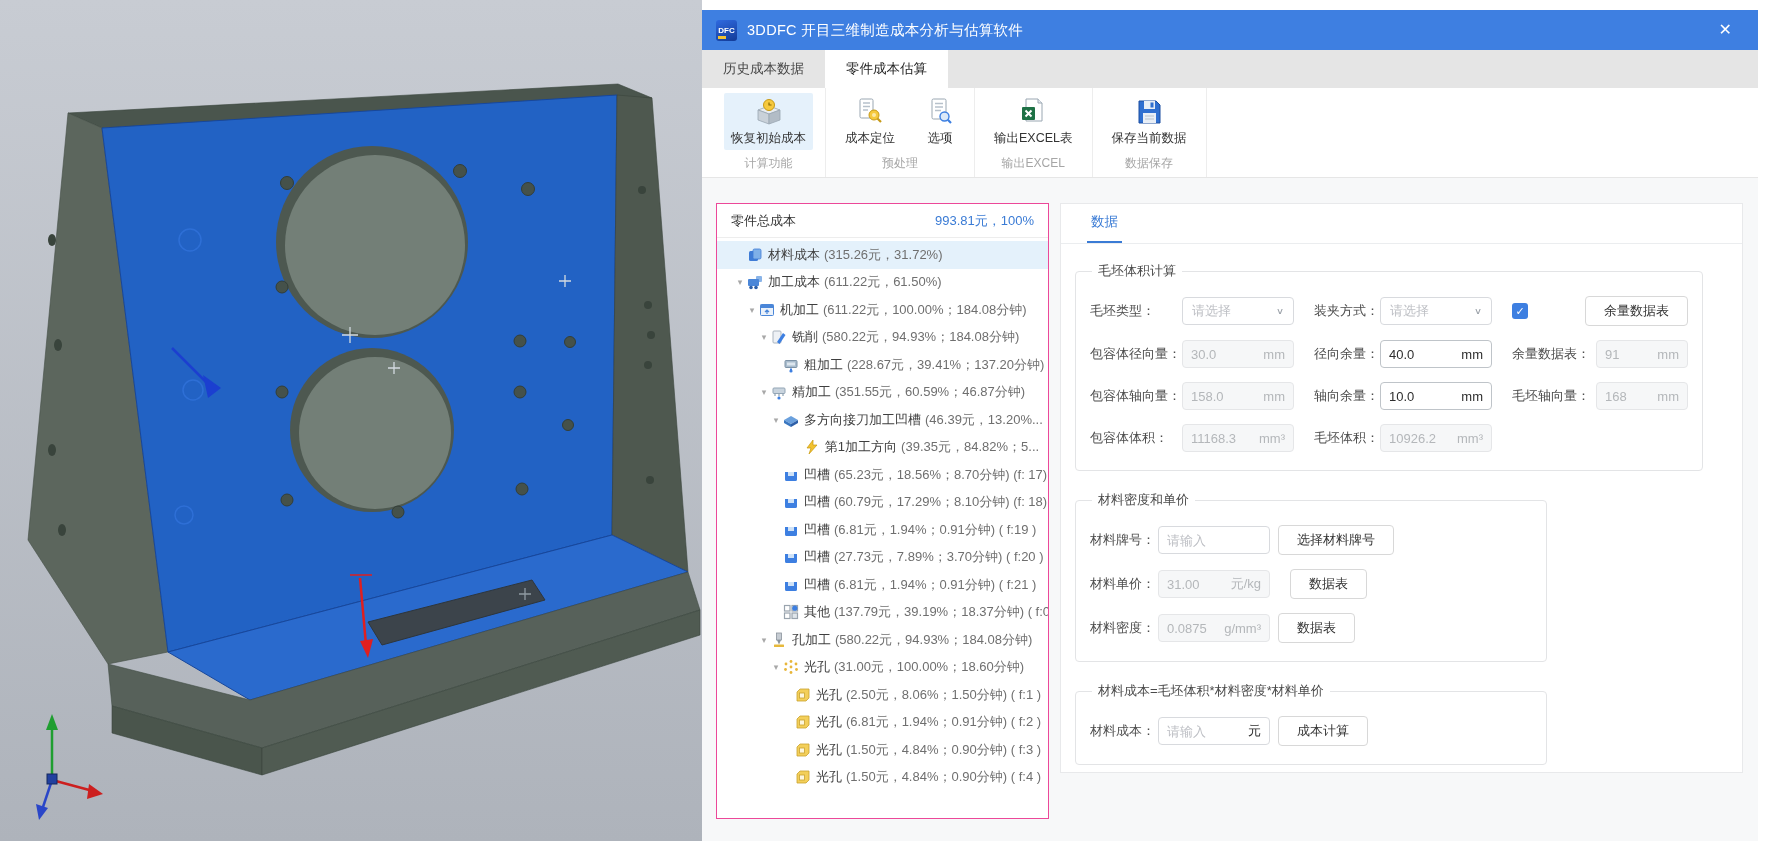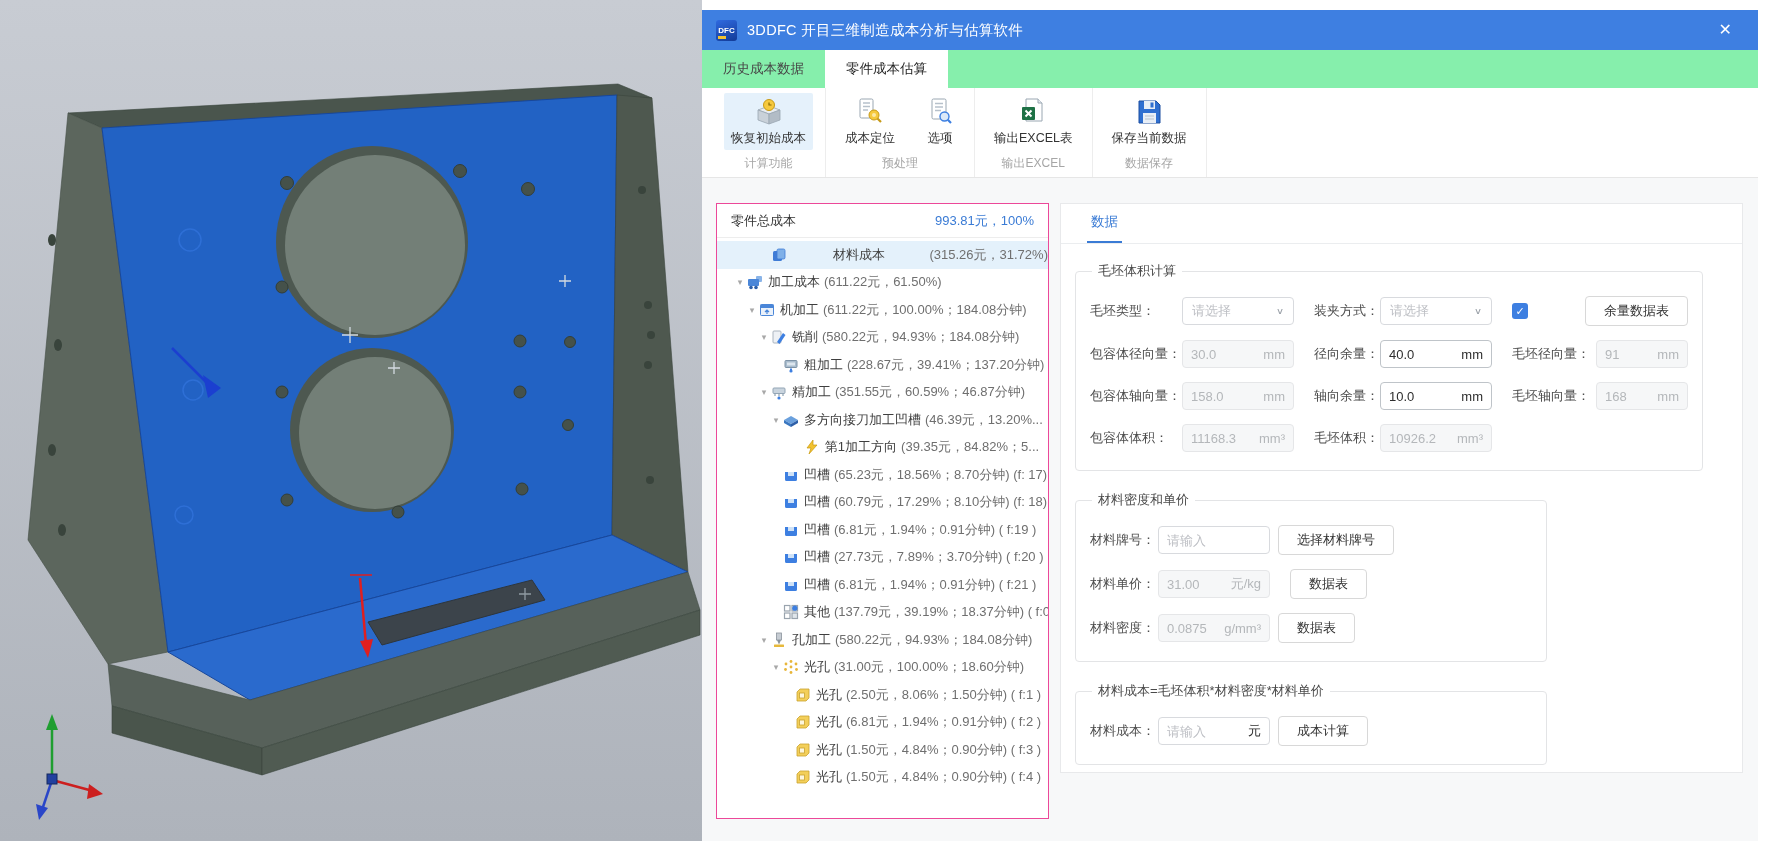--- a/index.html
+++ b/index.html
@@ -16,21 +16,21 @@
 
   #titlebar { position:absolute; left:0; top:0; width:100%; height:40px; background:#3E7FE1;
               display:flex; align-items:center; padding:0 14px; }
   #logo { width:21px; height:21px; border-radius:3px; background:linear-gradient(160deg,#2f6ae0,#123a96);
           color:#fff; font-size:8px; font-weight:bold; display:flex; align-items:center; justify-content:center;
           position:relative; flex:0 0 auto; }
   #logo::after { content:""; position:absolute; left:2px; bottom:2px; width:8px; height:3px; background:#f2c230; }
   #title-text { color:#fff; font-size:14.5px; font-weight:500; margin-left:10px; letter-spacing:.3px; }
   #close-btn { margin-left:auto; margin-right:12px; color:#fff; font-size:16px; line-height:1; cursor:pointer; }
 
-  #tabstrip { position:absolute; left:0; top:40px; width:100%; height:38px; background:#86efac; display:flex;font-family:Liberation Mono, monospace; }
+  #tabstrip { position:absolute; left:0; top:40px; width:100%; height:38px; background:#e5e5e5; display:flex;font-family:Liberation Mono, monospace; }
   .wtab { height:38px; display:flex; align-items:center; padding:0 21px; font-size:13.5px; color:#474747; }
   .wtab.active { background:#fff; color:#1f1f1f; }
 
   #ribbon { position:absolute; left:0; top:78px; width:100%; height:90px; background:#fff;
             border-bottom:1px solid #e6e6e6; display:flex; padding-left:10px; }
   .rgroup { display:flex; flex-direction:column; align-items:center; border-right:1px solid #ededed;
             padding:5px 12px 3px; min-width:108px; }
   .rbuttons { display:flex; gap:16px; flex:1 1 auto; align-items:flex-start; }
   .rbtn { display:flex; flex-direction:column; align-items:center; padding:4px 7px 3px; border-radius:2px; }
   .rbtn.hl { background:#E5F1FB; }
@@ -276,21 +276,21 @@
     </div>
 
     <div id="mainarea">
 
       <div id="treepanel">
         <div id="treeheader">
           <span class="t1">零件总成本</span>
           <span class="t2">993.81元，100%</span>
         </div>
         <div id="treerows">
-            <div class="trow sel" style="padding-left: 0; justify-content: space-between;">
+            <div class="trow sel" style="padding-left: 16px;">
               <span class="arrow"></span>
               <span class="ticon">
                 <svg viewBox="0 0 16 16">
                   <rect x="2" y="4" width="9" height="10" rx="1.5" fill="#3f7cd6"></rect>
                   <rect x="6" y="2" width="8" height="10" rx="1.5" fill="#7fb0e8" stroke="#3f7cd6" stroke-width="0.8"></rect>
                 </svg>
               </span>
               <span class="tname">材料成本</span>
               <span class="tdetail">(315.26元，31.72%)</span>
             </div>
@@ -560,21 +560,21 @@
                 </span>
               </div>
               <div class="fitem">
                 <span class="flabel lw66">径向余量：</span>
                 <span class="ibox en w112">
                   <input value="40.0" style="">
                   <span class="unit">mm</span>
                 </span>
               </div>
               <div class="fitem" style="margin-right:0">
-                <span class="flabel lw84">毛坯径向量：</span>
+                <span class="flabel lw84">余量数据表：</span>
                 <span class="ibox w92">
                   <input disabled="" value="91" style="">
                   <span class="unit">mm</span>
                 </span>
               </div>
             </div>
 
             <div class="frow">
               <div class="fitem">
                 <span class="flabel lw92">包容体轴向量：</span>

